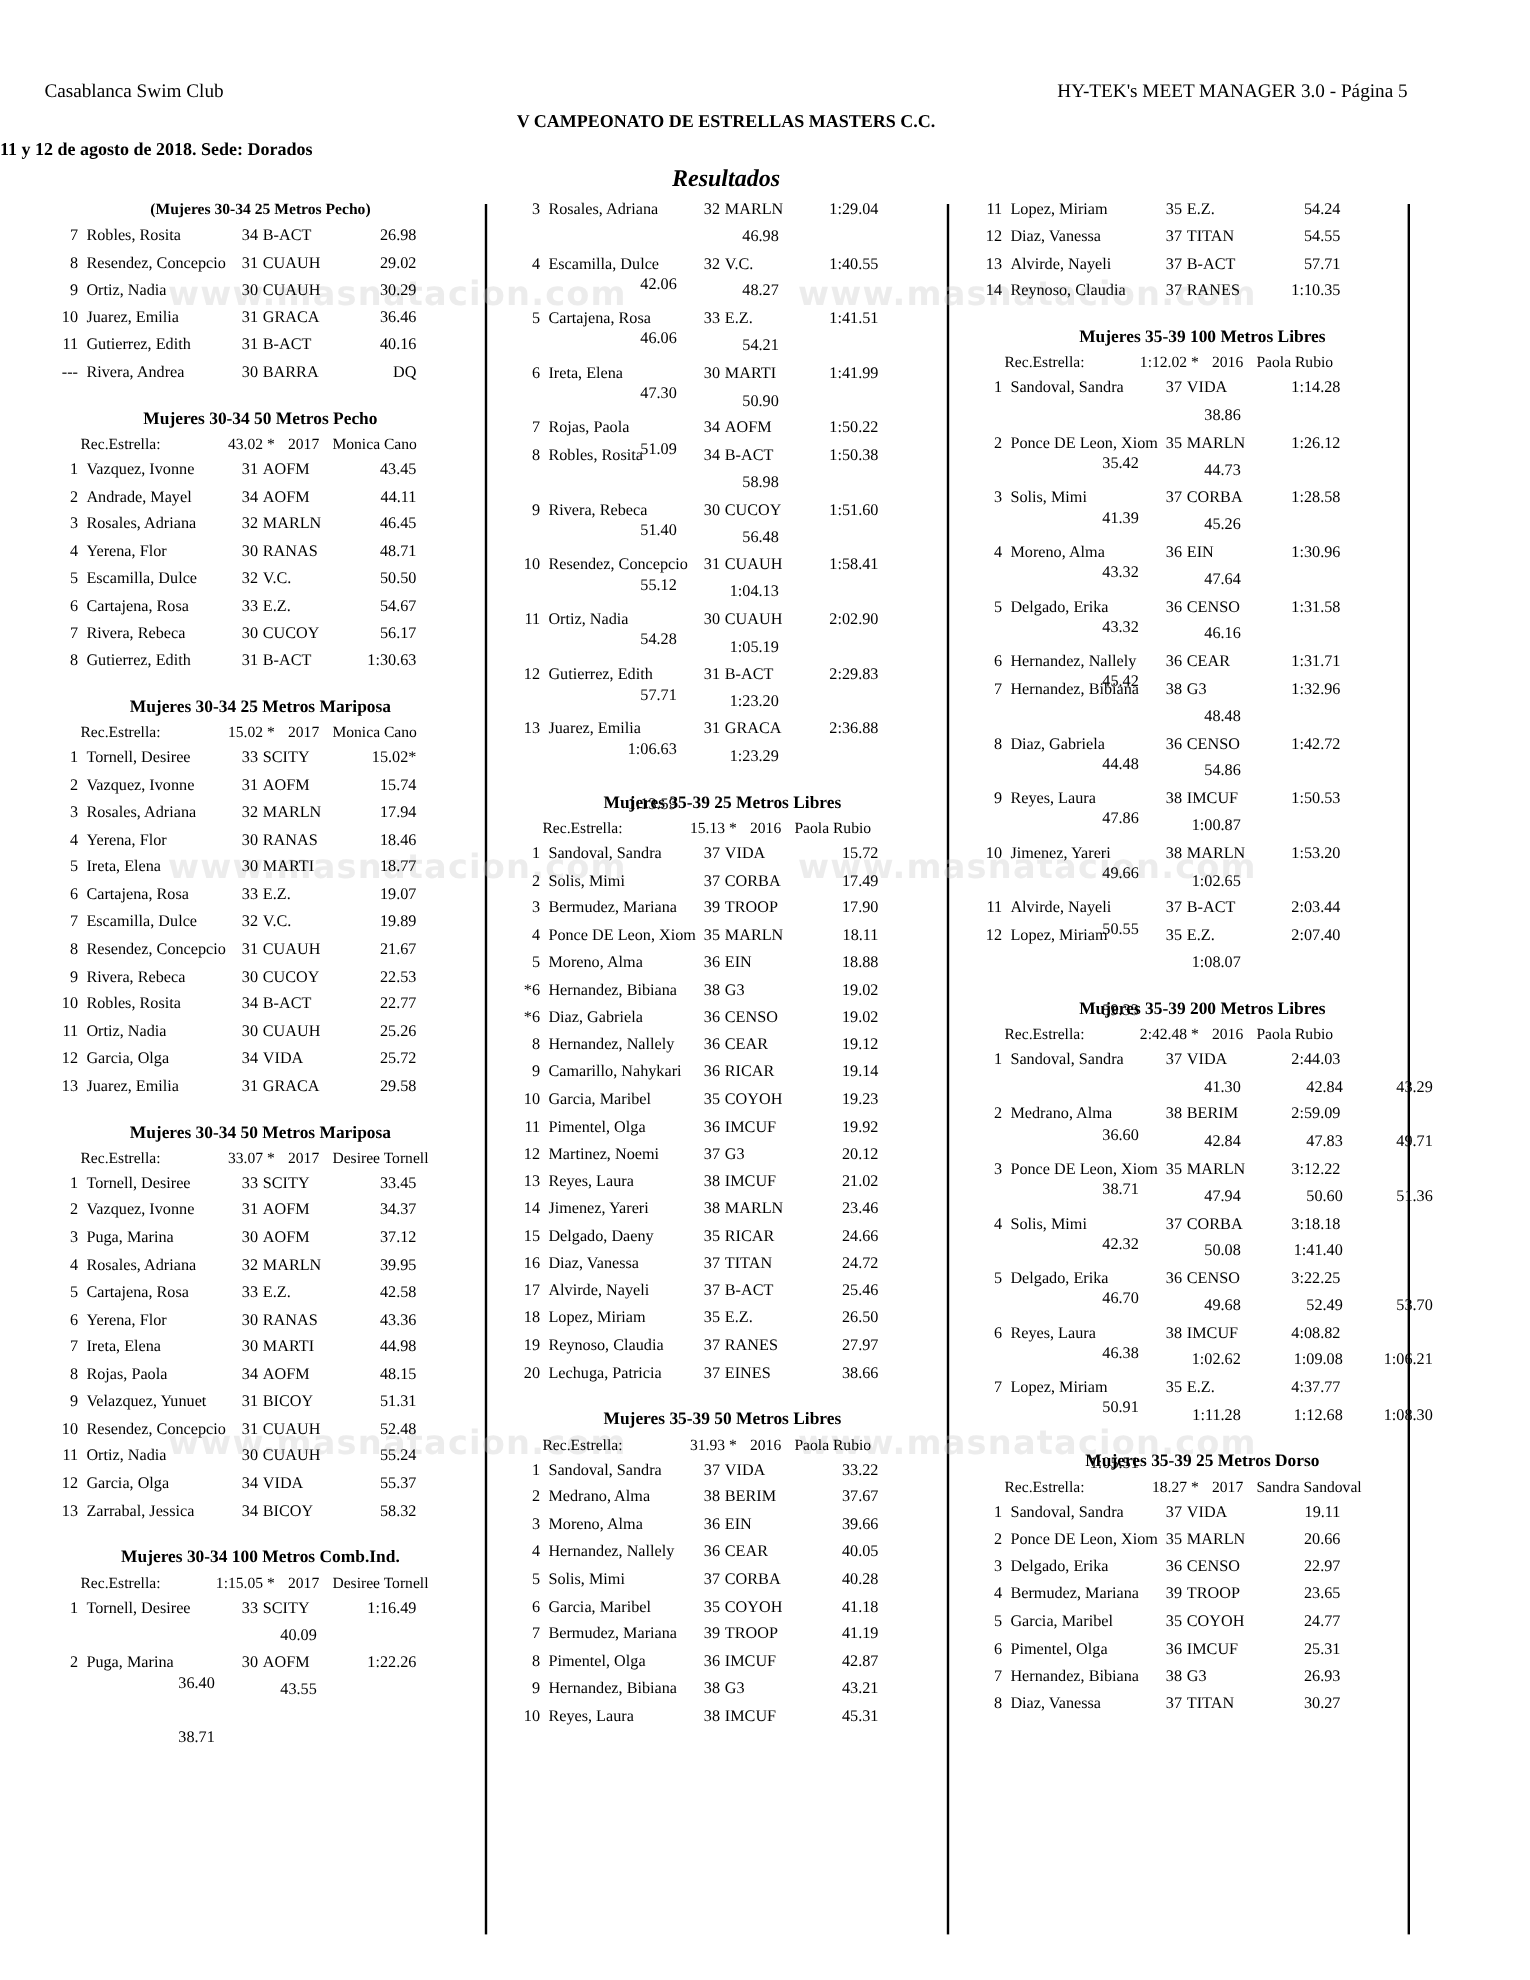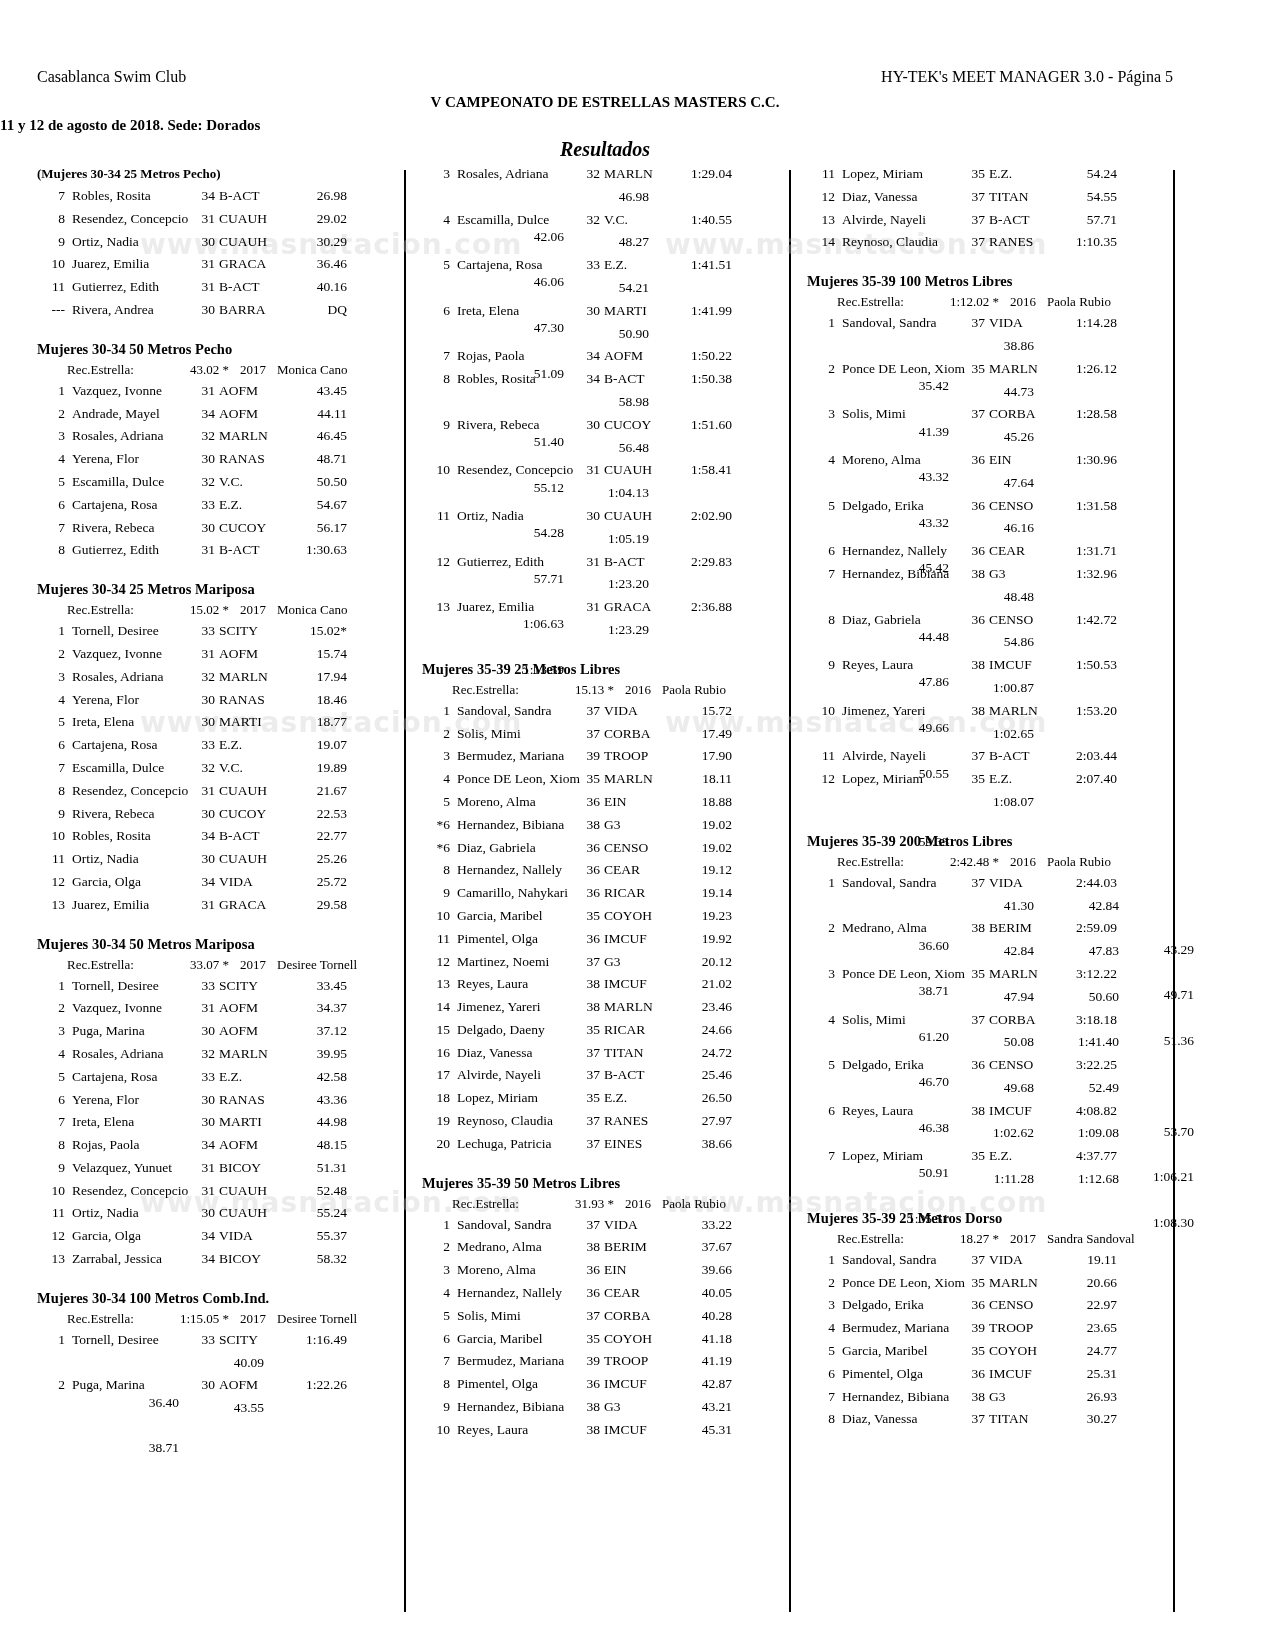--- a/index.html
+++ b/index.html
@@ -11,37 +11,37 @@
   .title2 { position: absolute; left: 0; width: 1210px; top: 117px; text-align: left; font-size: 15px; font-weight: bold; }
   .title3 { position: absolute; left: 0; width: 1210px; top: 138px; text-align: center; font-size: 20px; font-weight: bold; font-style: italic; }
   .col { position: absolute; top: 163px; }
   .col1 { left: 37px; width: 360px; }
   .col2 { left: 422px; width: 360px; }
   .col3 { left: 807px; width: 390px; }
   .vline { position: absolute; width: 2px; background: #000; }
   .vl1 { left: 404px; top: 170px; height: 1442px; }
   .vl2 { left: 789px; top: 170px; height: 1442px; }
   .vl3 { left: 1173px; top: 170px; height: 1442px; }
-  .event-title { font-weight: bold; font-size: 14.5px; height: 22px; line-height: 22px; margin-top: 4px; }
+  .event-title { font-weight: bold; font-size: 14.5px; height: 22px; line-height: 22px; margin-top: 4px; text-align: center; }
   .event-title.cont { margin-top: 0; font-size: 13px; }
   .record { font-weight: normal; font-size: 13px; height: 20px; line-height: 20px; padding-left: 30px; white-space: nowrap; }
   .record span { display: inline-block; }
   .rec-label { width: 100px; }
   .rec-time { width: 62px; text-align: right; }
   .rec-year { width: 48px; text-align: center; }
   .row { height: 22.8px; line-height: 22.8px; font-size: 13.5px; white-space: nowrap; position: relative; }
   .row span { position: absolute; top: 0; }
   .place { left: 0; width: 28px; text-align: right; }
   .name { left: 35px; width: 128px; overflow: hidden; }
   .age { left: 160px; width: 18px; text-align: right; }
   .team { left: 182px; }
   .time { left: 250px; width: 60px; text-align: right; }
   .splits { height: 22.8px; line-height: 22.8px; font-size: 13.5px; position: relative; white-space: nowrap; }
   .splits span { position: absolute; top: 0; width: 62px; text-align: right; }
-  .s0 { left: 80px; margin-top: 40px; } .s1 { left: 165px; } .s2 { left: 250px; } .s3 { left: 325px; margin-top: 44px; }
+  .s0 { left: 80px; margin-top: 40px; } .s1 { left: 165px; } .s2 { left: 250px; } .s3 { left: 325px; }
   .gap { height: 12px; }
   .watermark { position: absolute; font-family: "DejaVu Sans", sans-serif; font-size: 28px; font-weight: bold;
                color: rgba(200,200,200,0.35); letter-spacing: 1px; pointer-events: none; }
 </style>
 </head>
 <body>
 
 <div class="hdr-left">Casablanca Swim Club</div>
 <div class="hdr-right">HY-TEK's MEET MANAGER 3.0 - Página 5</div>
 <div class="title1">V CAMPEONATO DE ESTRELLAS MASTERS C.C.</div>
@@ -920,21 +920,21 @@
         <span class="s3">49.71</span>
       </div>
       <div class="row">
         <span class="place">3</span>
         <span class="name">Ponce DE Leon, Xiom</span>
         <span class="age">35</span>
         <span class="team">MARLN</span>
         <span class="time">3:12.22</span>
       </div>
       <div class="splits">
-        <span class="s0">61.20</span>
+        <span class="s0">42.32</span>
         <span class="s1">47.94</span>
         <span class="s2">50.60</span>
         <span class="s3">51.36</span>
       </div>
       <div class="row">
         <span class="place">4</span>
         <span class="name">Solis, Mimi</span>
         <span class="age">37</span>
         <span class="team">CORBA</span>
         <span class="time">3:18.18</span>

